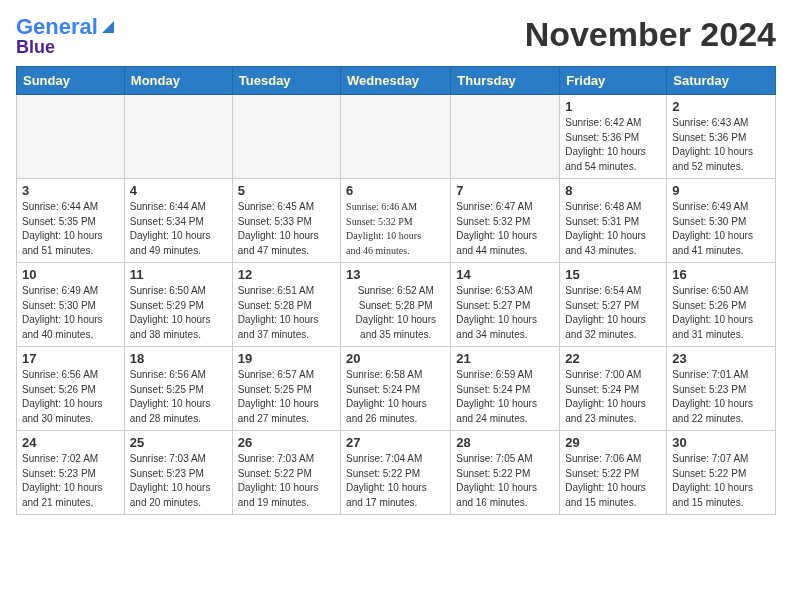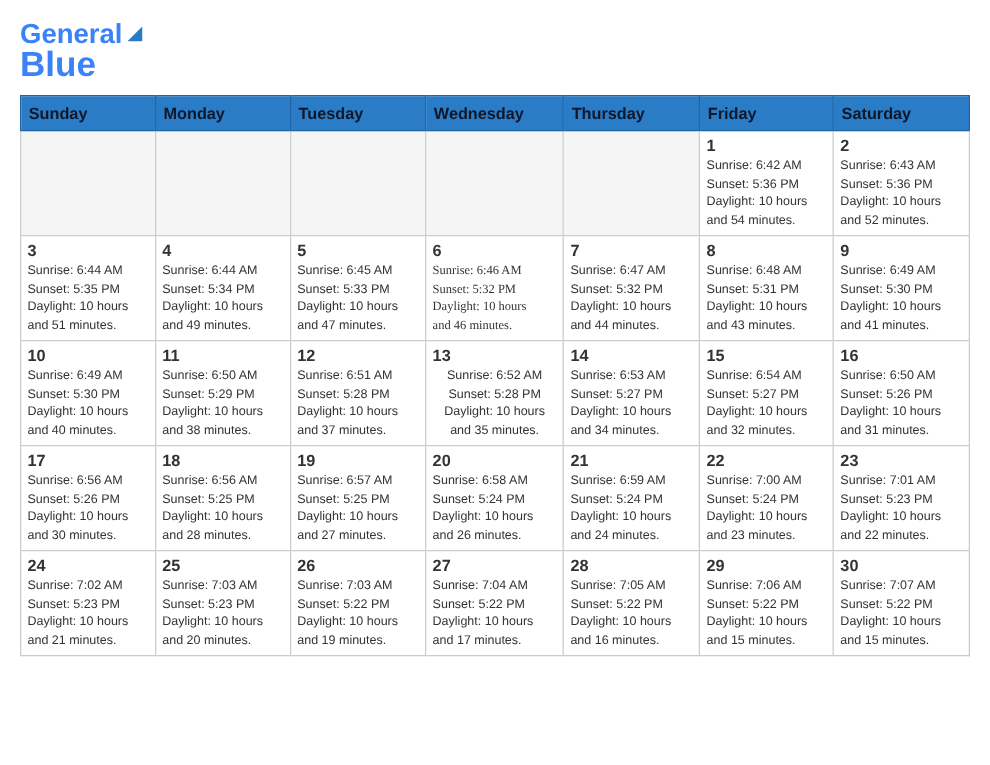--- a/index.html
+++ b/index.html
@@ -22,23 +22,23 @@
       margin-bottom: 10px;
     }
     .logo-general {
       font-size: 22px;
       font-weight: bold;
       color: #3b82f6;
       line-height: 1;
       text-align: center;
     }
     .logo-blue {
-      font-size: 28px;
-      font-weight: bold;
-      color: #3b82f6;
+      font-size: 18px;
+      font-weight: bold;
+      color: #4c1d95;
       line-height: 1;
     }
     .title-block {
       text-align: right;
     }
     .month-title {
       font-size: 34px;
       font-weight: bold;
       color: #333;
       line-height: 1.1;
@@ -47,21 +47,21 @@
       font-size: 16px;
       color: #555;
     }
     .calendar {
       width: 100%;
       border-collapse: collapse;
       border: 1px solid #ccc;
     }
     .calendar th {
       background: #2a7cc7;
-      color: #0f172a;
+      color: #fef9c3;
       font-size: 13px;
       font-weight: bold;
       padding: 6px 6px;
       text-align: left;
       border: 1px solid #2266a8;
     }
     .calendar td {
       border: 1px solid #ccc;
       vertical-align: top;
       padding: 4px 5px;
@@ -120,20 +120,21 @@
               <polygon points="2,14 14,14 14,2" fill="#2a7cc7"></polygon>
             </svg>
           </span>
         </div>
         <div class="logo-row">
           <span class="logo-blue">Blue</span>
         </div>
       </div>
     </div>
     <div class="title-block">
+      <div class="month-title">November 2024</div>
     </div>
   </div>
 
   <table class="calendar">
     <thead>
       <tr>
       <th>Sunday</th>
           <th>Monday</th>
           <th>Tuesday</th>
           <th>Wednesday</th>

